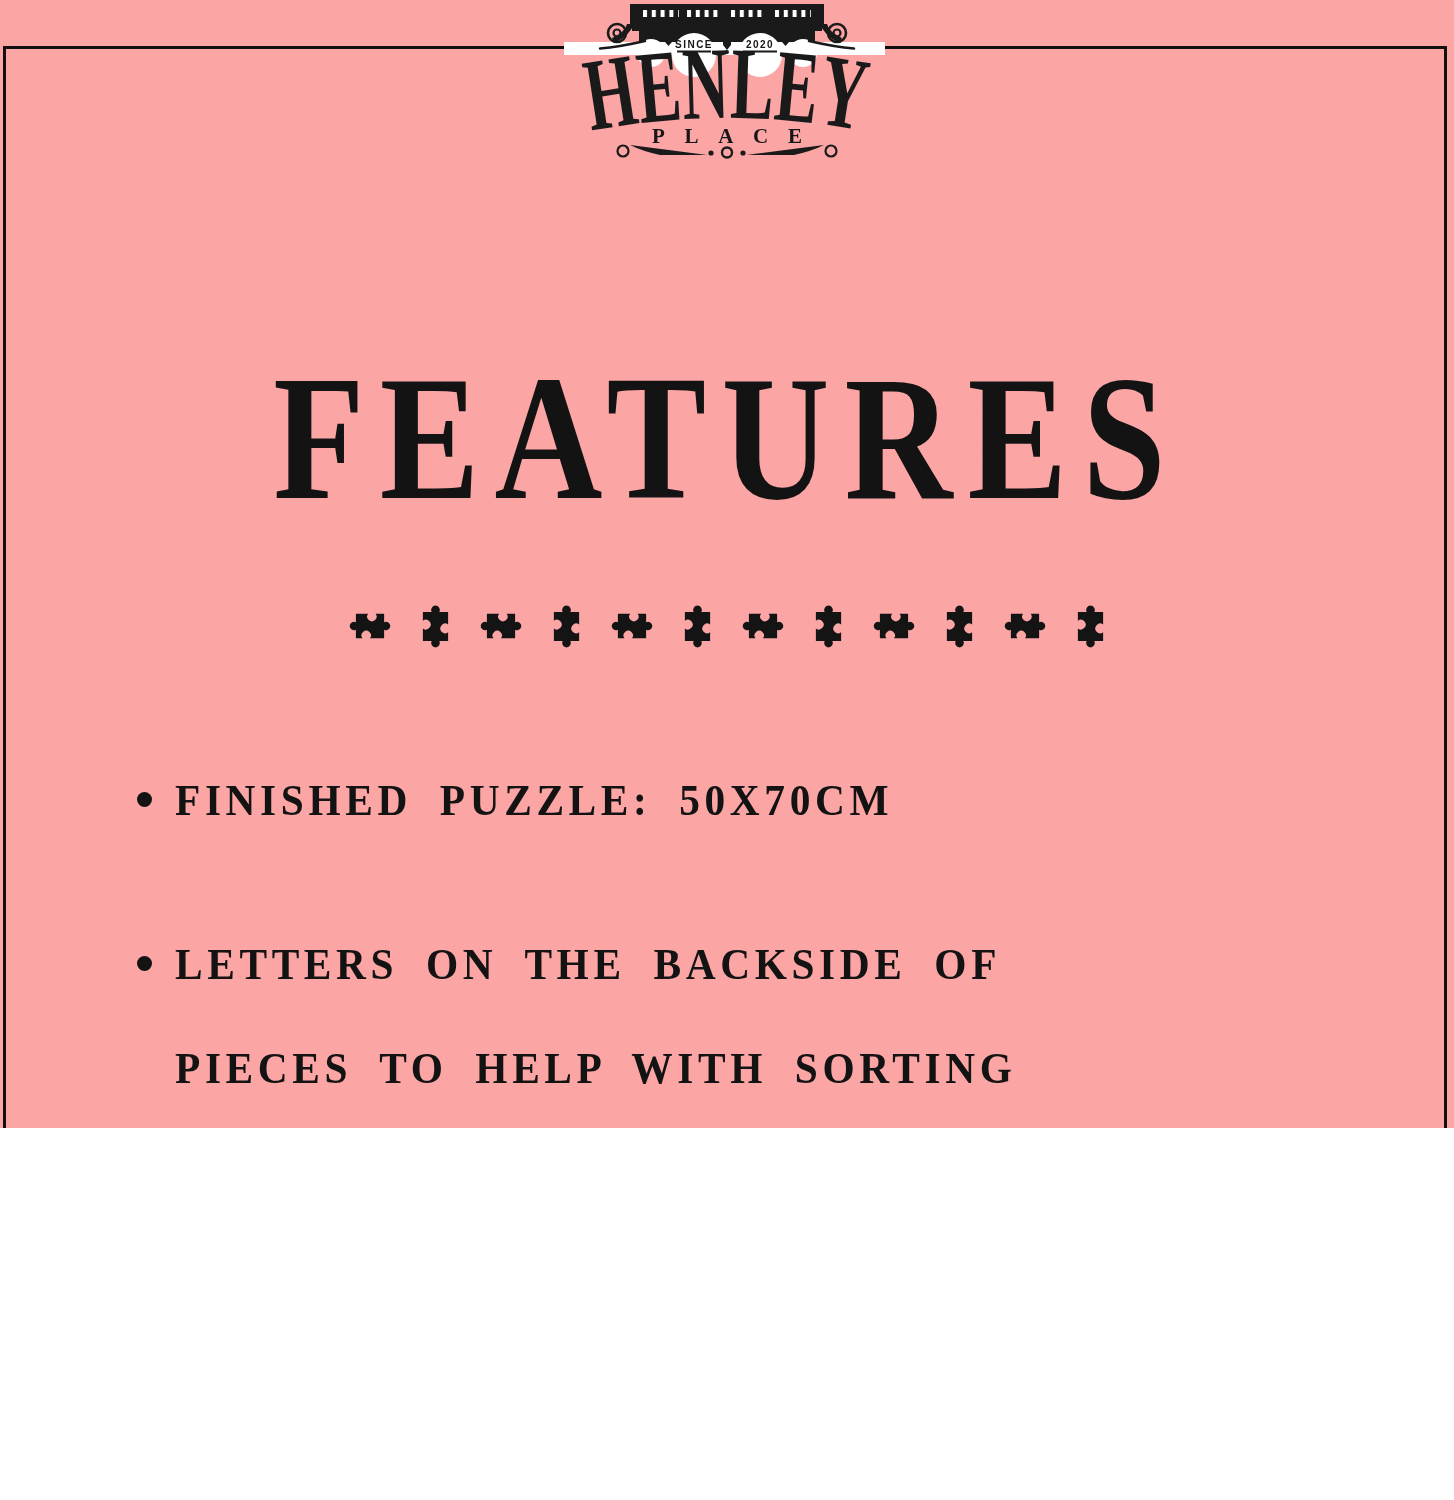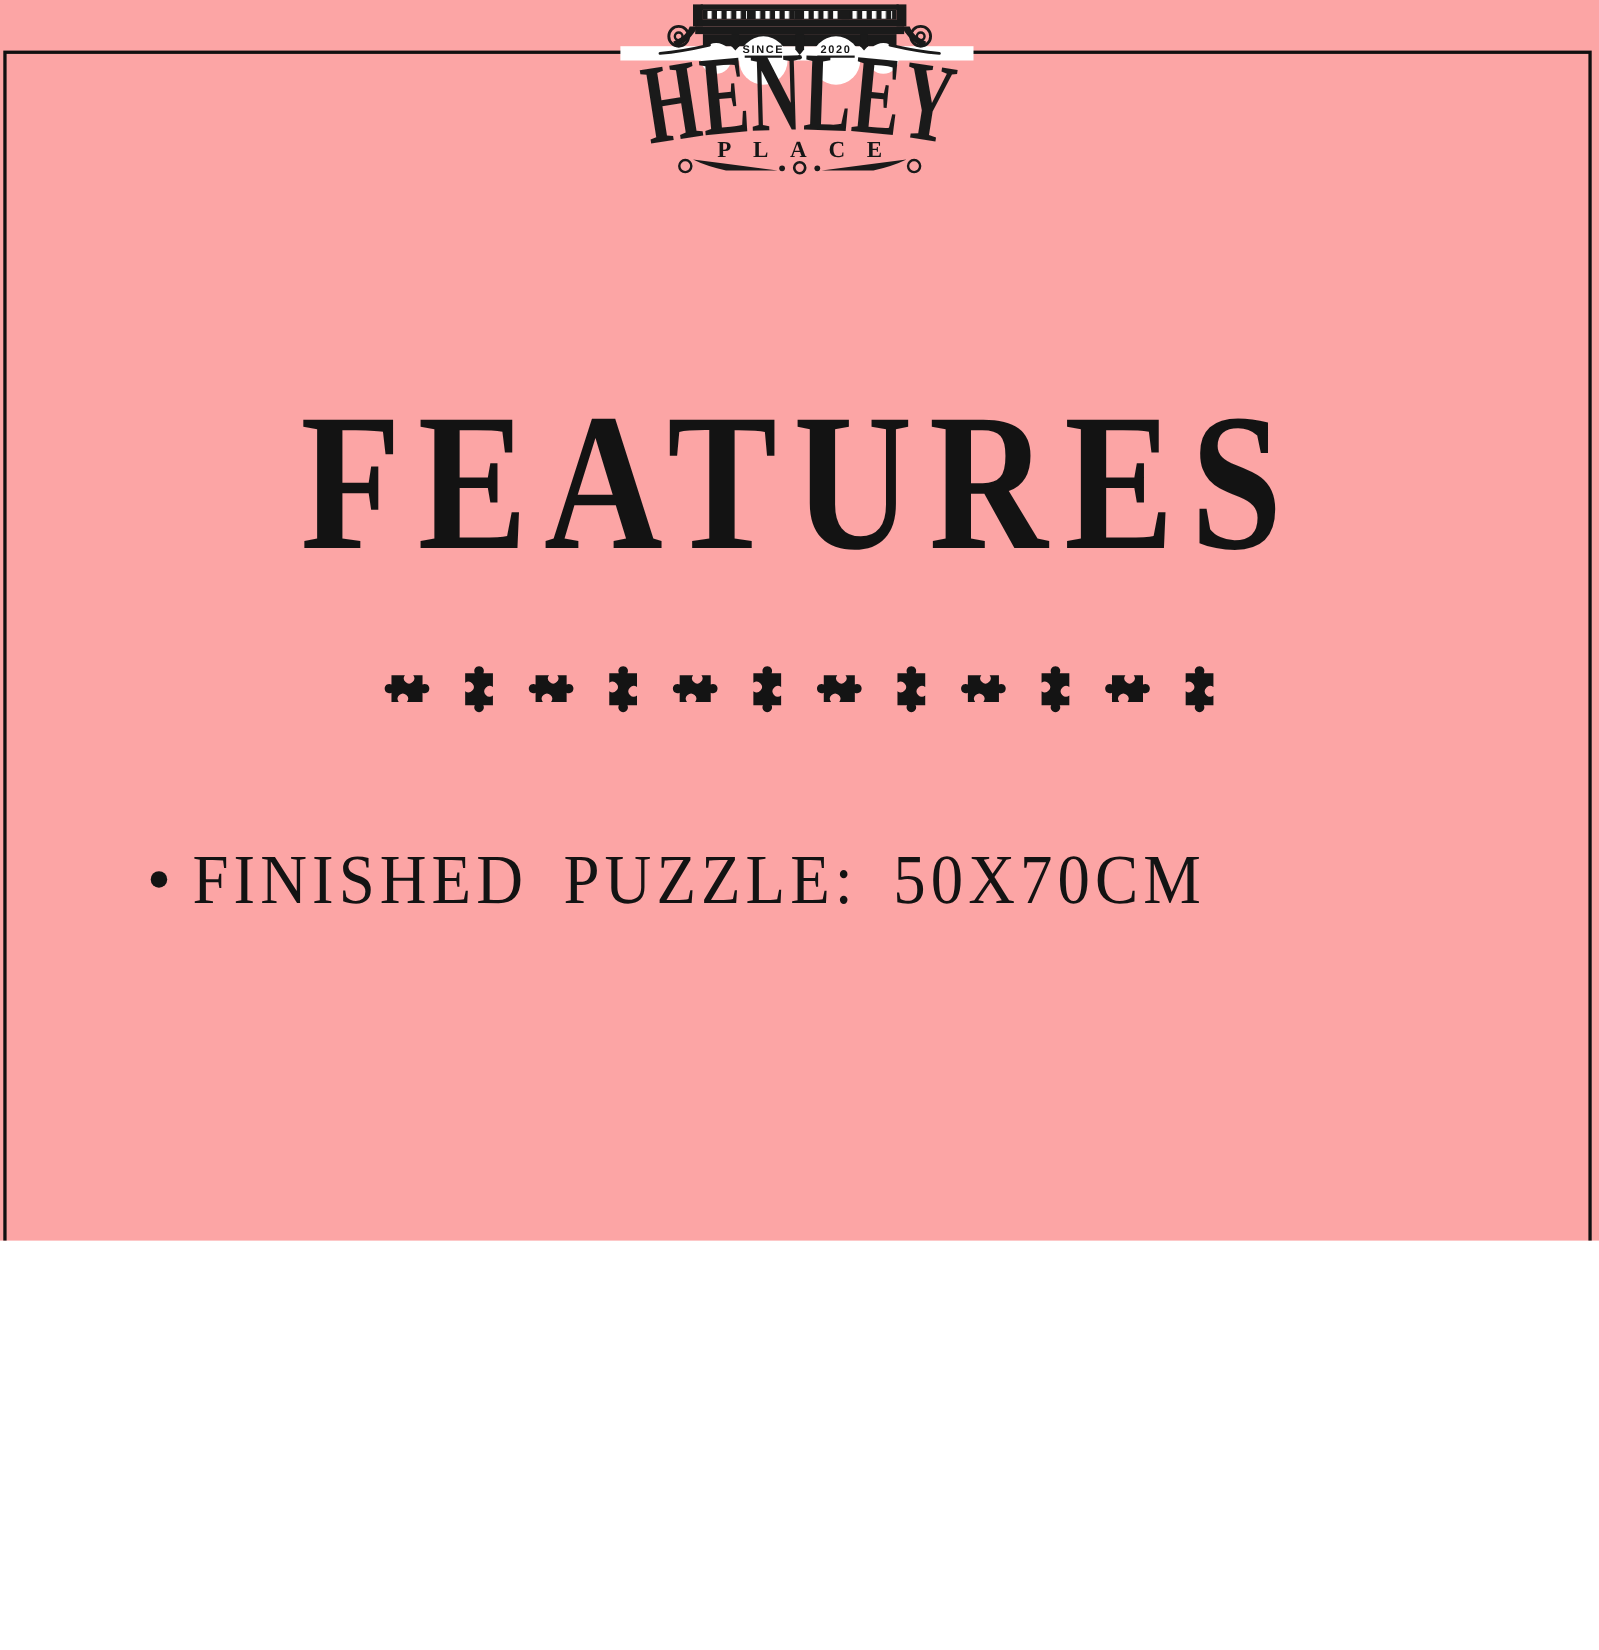--- a/index.html
+++ b/index.html
@@ -72,22 +72,22 @@
     left: 137px; top: 748px;
     width: 1270px;
     margin: 0; padding: 0;
     list-style: none;
     color: #131313;
   }
   .features li {
     position: relative;
     padding-left: 38px;
     margin-bottom: 60px;
-    font-size: 64px;
-    font-weight: normal;
+    font-size: 45px;
+    font-weight: bold;
     letter-spacing: 5px;
     word-spacing: 14px;
     line-height: 104px;
   }
   .features .dot {
     position: absolute;
     left: 0; top: 44px;
     width: 15px; height: 15px;
     border-radius: 50%;
     background: #131313;
@@ -220,15 +220,22 @@
       </svg>
     </div>
 
   <ul class="features">
     <li>
       <span class="dot"></span>
       <span class="lines">
         <span class="line">FINISHED PUZZLE: 50X70CM</span>
       </span>
     </li>
+    <li>
+      <span class="dot"></span>
+      <span class="lines">
+        <span class="line">LETTERS ON THE BACKSIDE OF</span>
+        <span class="line">PIECES TO HELP WITH SORTING</span>
+      </span>
+    </li>
   </ul>
 
 </div>
 
 </body></html>

